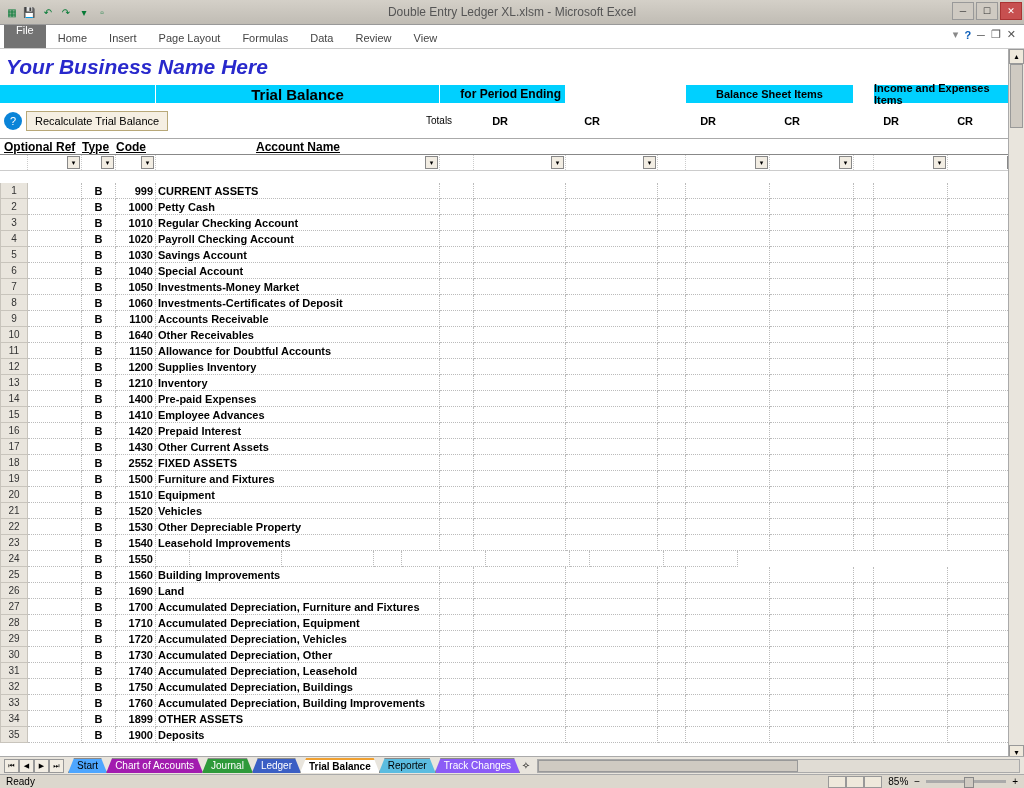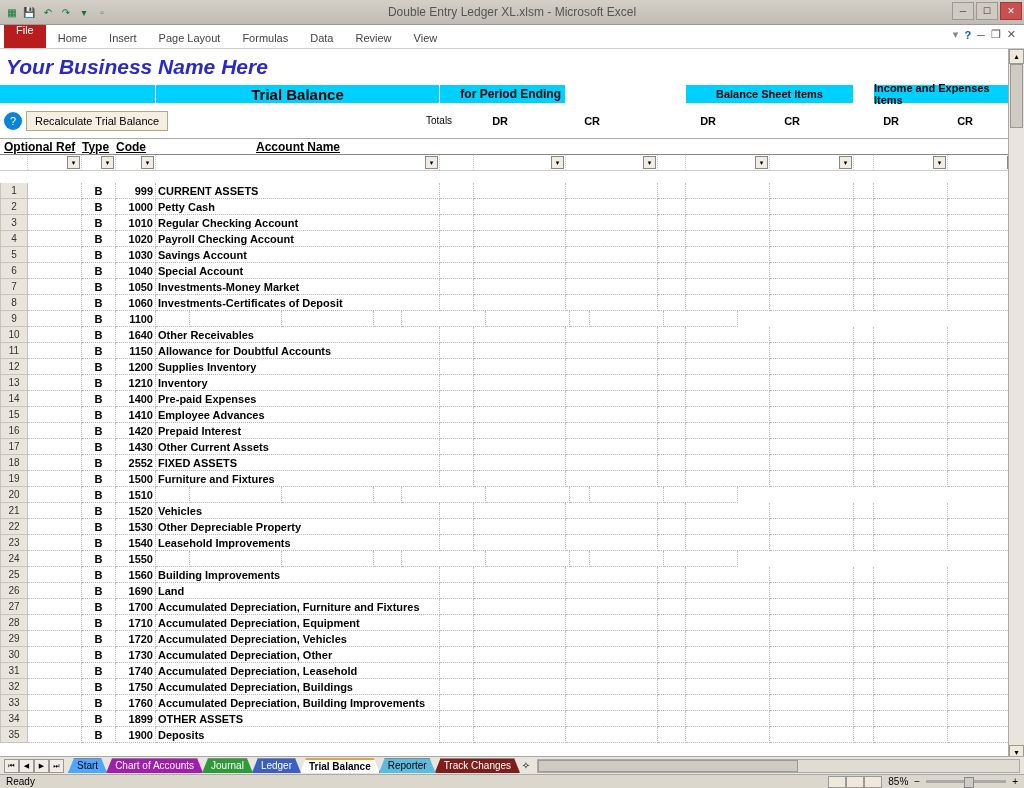--- a/index.html
+++ b/index.html
@@ -10,21 +10,21 @@
 .qat { display:flex; gap:2px; align-items:center; }
 .qat .ic { width:16px; height:16px; display:flex; align-items:center; justify-content:center; font-size:10px; color:#057a35; }
 .title-text { position:absolute; left:0; right:0; text-align:center; color:#555; font-size:12px; pointer-events:none;}
 .winbtns { position:absolute; right:2px; top:2px; display:flex; gap:2px;}
 .winbtns div { width:22px; height:18px; background:#cfcac2; border:1px solid #999; display:flex; align-items:center; justify-content:center; font-size:9px; color:#333; cursor:pointer;}
 .winbtns div.close { background:#c75050; color:#fff; border-color:#a33;}
 
 
 .ribbon { height:24px; background:#fff; border-bottom:1px solid #ccc; display:flex; align-items:flex-end; padding-left:4px; gap:2px;}
 .ribbon-tab { padding:4px 10px; font-size:11px; color:#444; cursor:pointer; }
-.ribbon-tab.file { background:#b91c1c; color:#fff; border-radius:2px 2px 0 0; padding:12px 12px;margin-top:20px;}
+.ribbon-tab.file { background:#737373; color:#fff; border-radius:2px 2px 0 0; padding:12px 12px;margin-top:20px;}
 .ribbon-right { position:absolute; right:8px; top:28px; display:flex; gap:6px; align-items:center;}
 .ribbon-right span { font-size:11px; color:#555;}
 
 
 .sheet { position:absolute; top:49px; left:0; right:0; bottom:28px; overflow:hidden; background:#fff;}
 h1.biz { color:#2929cc; font-size:21px; font-weight:bold; font-style:italic; padding:6px 4px 6px 6px; }
 .banner { display:flex; height:18px; }
 .banner .seg { background:#00d0ff; color:#000; font-weight:bold; font-size:12px; display:flex; align-items:center; justify-content:center; border-right:1px solid #fff;}
 .banner .seg.blk { color:#000; font-style:italic;}
 .banner .gap { background:#fff; }
@@ -50,21 +50,21 @@
 .w-tot{width:34px;} .w-dr1{width:92px;} .w-cr1{width:92px;} .w-gap1{width:28px;}
 .w-dr2{width:84px;} .w-cr2{width:84px;} .w-gap2{width:20px;}
 .w-dr3{width:74px;} .w-cr3{width:74px;}
 
 
 .sheettabs { position:absolute; bottom:14px; left:0; right:0; height:18px; background:#e9e5dd; border-top:1px solid #aaa; display:flex; align-items:center; font-size:10px;}
 .navset { display:flex; gap:0; margin:0 4px;}
 .navset div{width:15px;height:14px;border:1px solid #999;background:#f2ede3;display:flex;align-items:center;justify-content:center;font-size:7px;cursor:pointer;}
 .stab { padding:1px 8px; border:1px solid #888; border-bottom:none; margin-right:-1px; cursor:pointer; position:relative; clip-path:polygon(6px 0,calc(100% - 6px) 0,100% 100%,0 100%); }
 .stab.active{ background:#fff; font-weight:bold; border-top:2px solid #f0a030;}
-.s-start{background:#4da6ff;} .s-chart{background:#a21caf;color:#fff;} .s-journal{background:#2e9a3a;color:#fff;} .s-ledger{background:#3b5fc4;color:#fff;} .s-report{background:#5bbce0;} .s-track{background:#7f1d1d;color:#fff;}
+.s-start{background:#4da6ff;} .s-chart{background:#a21caf;color:#fff;} .s-journal{background:#2e9a3a;color:#fff;} .s-ledger{background:#3b5fc4;color:#fff;} .s-report{background:#5bbce0;} .s-track{background:#8b5cf6;color:#fff;}
 .hscroll { flex:1; height:14px; background:#e0dcd4; margin:0 4px; border:1px solid #aaa; position:relative;}
 .hscroll .thumb{ position:absolute; left:0; top:0; width:260px; height:12px; background:#cfcac2; border:1px solid #999;}
 
 
 .status { position:absolute; bottom:0; left:0; right:0; height:14px; background:#dcd7cd; border-top:1px solid #aaa; display:flex; align-items:center; font-size:10px; padding:0 6px; justify-content:space-between;}
 .status .right{display:flex;align-items:center;gap:6px;}
 .viewbtns{display:flex;}
 .viewbtns div{width:18px;height:12px;border:1px solid #999;background:#efe9dc;cursor:pointer;}
 .zslider{width:80px;height:3px;background:#aaa;position:relative;}
 .zslider::after{content:"";position:absolute;left:38px;top:-3px;width:8px;height:9px;background:#cfcac2;border:1px solid #888;}
@@ -316,20 +316,21 @@
         <div class="c w-cr2"></div>
         <div class="c w-gap2"></div>
         <div class="c w-dr3"></div>
         <div class="c w-cr3"></div>
       </div>
       <div class="grow">
         <div class="rh">9</div>
         <div class="c w-opt"></div>
         <div class="c w-type bold" style="justify-content:center">B</div>
         <div class="c w-code bold" style="justify-content:flex-end">1100</div>
+        <div class="c w-name bold">Accounts Receivable</div>
         <div class="c w-tot"></div>
         <div class="c w-dr1"></div>
         <div class="c w-cr1"></div>
         <div class="c w-gap1"></div>
         <div class="c w-dr2"></div>
         <div class="c w-cr2"></div>
         <div class="c w-gap2"></div>
         <div class="c w-dr3"></div>
         <div class="c w-cr3"></div>
       </div>
@@ -491,20 +492,21 @@
         <div class="c w-cr2"></div>
         <div class="c w-gap2"></div>
         <div class="c w-dr3"></div>
         <div class="c w-cr3"></div>
       </div>
       <div class="grow">
         <div class="rh">20</div>
         <div class="c w-opt"></div>
         <div class="c w-type bold" style="justify-content:center">B</div>
         <div class="c w-code bold" style="justify-content:flex-end">1510</div>
+        <div class="c w-name bold">Equipment</div>
         <div class="c w-tot"></div>
         <div class="c w-dr1"></div>
         <div class="c w-cr1"></div>
         <div class="c w-gap1"></div>
         <div class="c w-dr2"></div>
         <div class="c w-cr2"></div>
         <div class="c w-gap2"></div>
         <div class="c w-dr3"></div>
         <div class="c w-cr3"></div>
       </div>

